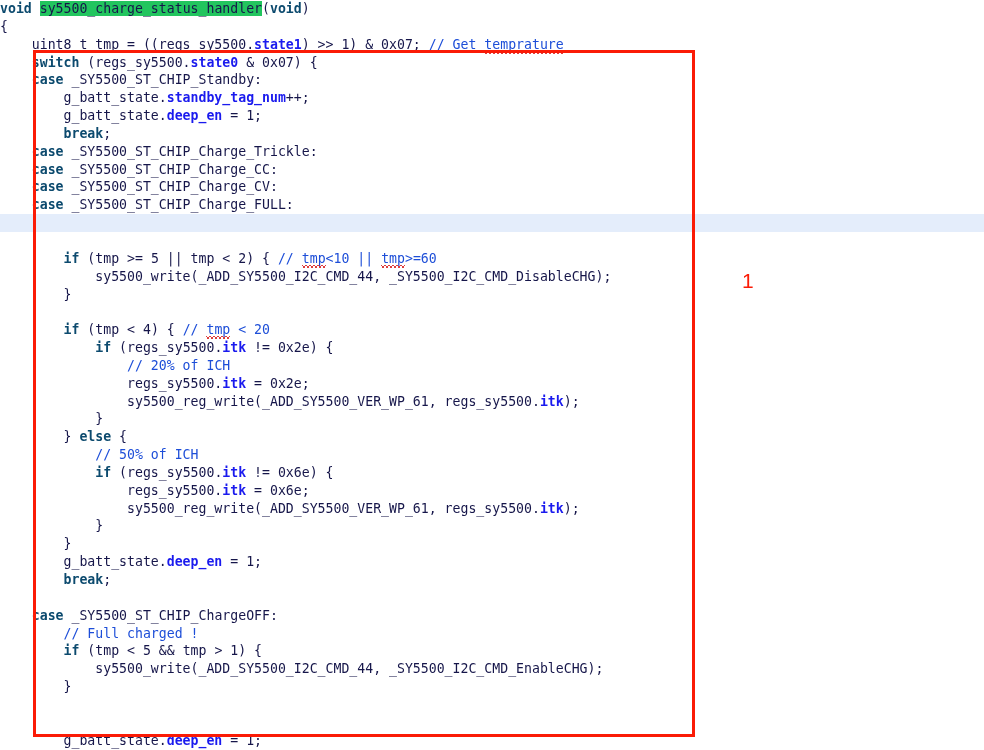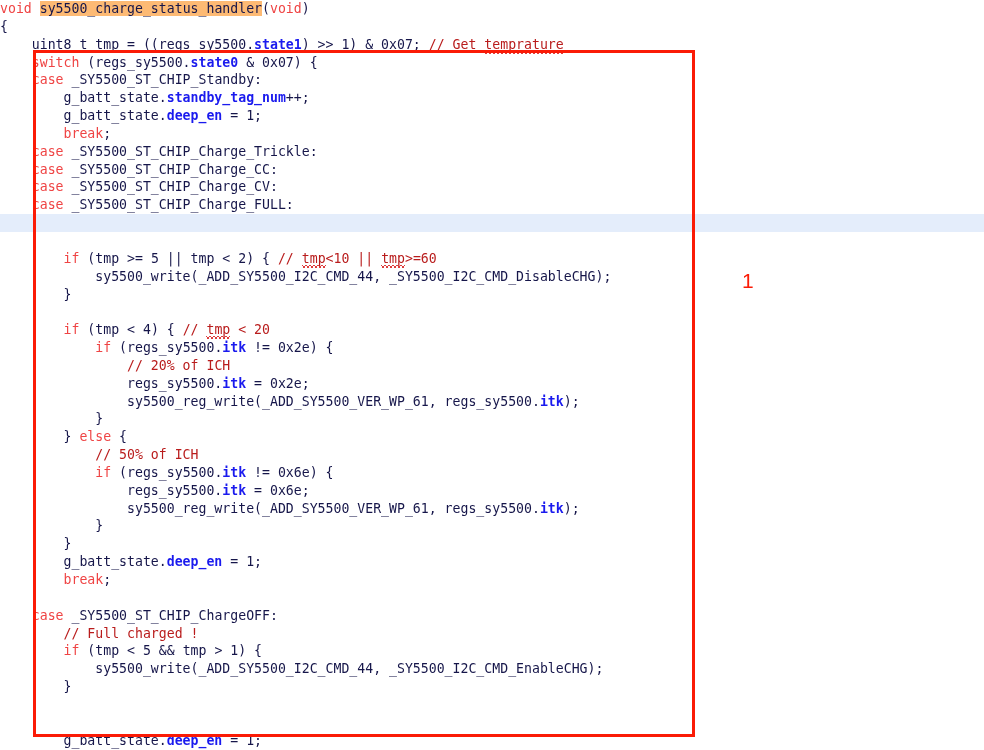--- a/index.html
+++ b/index.html
@@ -18,25 +18,25 @@
     color:#16164a;
   }
   .line{
     position:relative;
     height:17.85px;
     padding-left:0px;
     white-space:pre;
   }
   .line.cur{ background:#e4edfb; }
   
-  .kw   { color:#ef4444; font-weight:normal;margin-top:29px; }
+  .kw   { color:#0c4a6e; font-weight:bold;margin-top:29px; }
   .plain{ color:#16164a; }
   .mem  { color:#1a1aee;font-weight:bold; }
-  .cmt  { color:#b91c1c; }
-  .hl   { background:#fdba74; }
+  .cmt  { color:#1d4ed8; }
+  .hl   { background:#22c55e; }
   .sq   { position:relative; }
   .sq::after{
     content:"";
     position:absolute;left:0;right:0;bottom:-2px;height:3px;
     background-image:
       linear-gradient(45deg,transparent 40%,#d33 40%,#d33 60%,transparent 60%),
       linear-gradient(-45deg,transparent 40%,#d33 40%,#d33 60%,transparent 60%);
     background-size:4px 4px;
     background-repeat:repeat-x;
     opacity:.95;

